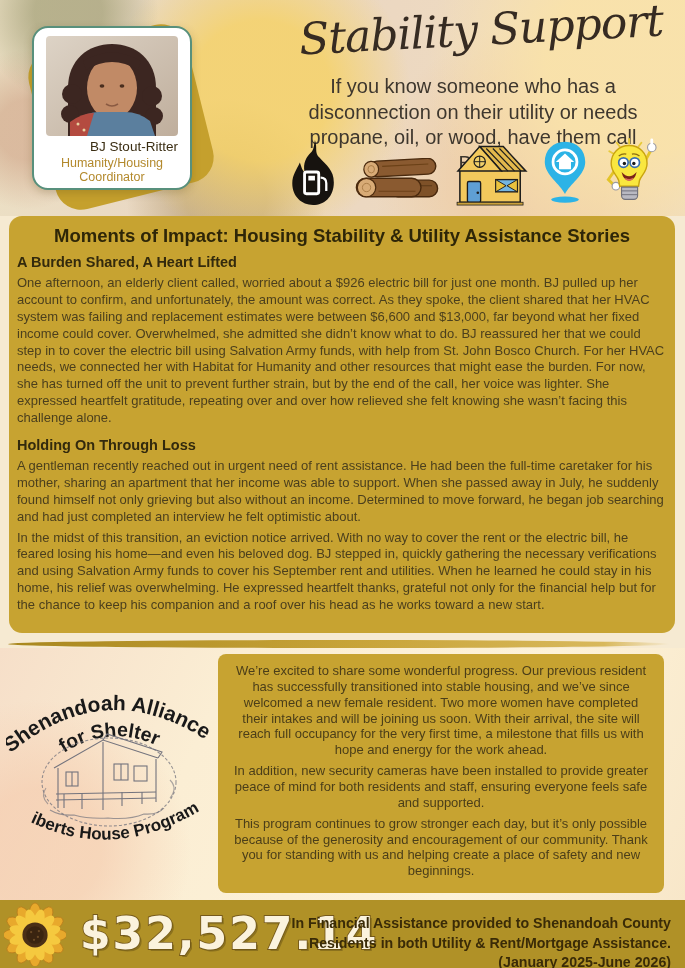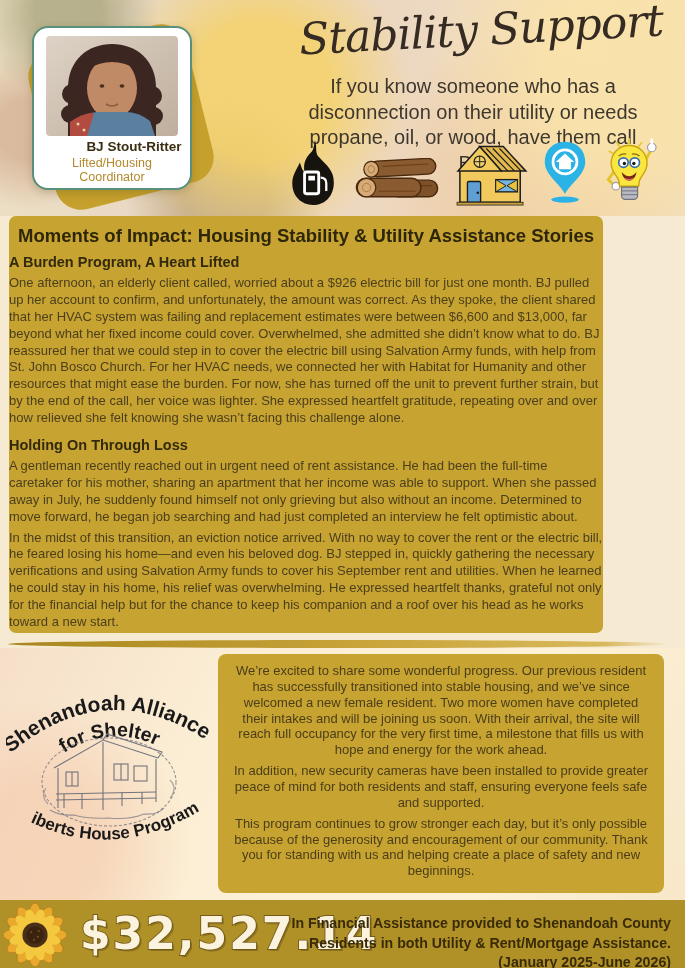--- a/index.html
+++ b/index.html
@@ -23,39 +23,39 @@
   .gold-square{
     position:absolute;left:18px;top:20px;width:162px;height:162px;border-radius:26px;
     background:#c5a02d;transform:rotate(-14deg);
   }
   .photo-card{
     position:absolute;left:10px;top:10px;width:156px;height:160px;background:#fff;
     border:2px solid #58907c;border-radius:16px;box-shadow:0 3px 8px rgba(90,70,20,.25);
     text-align:center;
   }
   .photo-frame{width:132px;height:100px;margin:8px auto 3px auto;border-radius:4px;overflow:hidden;}
-  .photo-name{font-size:13.5px;font-weight:bold;color:#3a2d12;line-height:1.15;padding-left:44px;}
+  .photo-name{font-size:13.5px;font-weight:normal;color:#3a2d12;line-height:1.15;padding-left:44px;}
   .photo-role{font-size:12.5px;color:#b3892c;line-height:1.12;width:120px;margin:1px auto 0;}
   .script-title{
     position:absolute;left:295px;top:4px;width:372px;text-align:center;
     font-family:"DejaVu Serif",serif;font-style:italic;font-size:44px;color:#362b22;
     transform:rotate(-3deg);letter-spacing:-1px;
   }
   .header-sub{
     position:absolute;left:303px;top:74px;width:340px;text-align:center;
     font-size:20px;line-height:1.28;color:#3e372e;
   }
   .icon-row{
     position:absolute;left:288px;top:138px;width:372px;height:72px;
     display:flex;justify-content:space-between;align-items:flex-end;
   }
   
   .story-box{
-    position:absolute;left:9px;top:216px;width:594px;height:417px;background:#c7a331;
-    border-radius:7px;padding:6px 0;box-sizing:border-box;overflow:hidden;
+    position:absolute;left:9px;top:216px;width:666px;height:417px;background:#c7a331;
+    border-radius:13px;padding:6px 8px;box-sizing:border-box;overflow:hidden;
   }
   .story-title{font-size:18.5px;font-weight:bold;text-align:center;color:#2e2608;margin:3px 0 7px 0;}
   .story-heading{font-size:14.5px;font-weight:bold;color:#332a0d;margin:10px 0 5px 0;}
   .story-heading.first{margin-top:2px;}
   .story-p{font-size:13px;line-height:1.3;color:#4b3f1d;margin:0 0 4px 0;}
   
   .divider{
     position:absolute;left:8px;top:640px;width:662px;height:8px;border-radius:50%;
     background:linear-gradient(to right,#a8871e,#c9a53a 55%,#d8b85c 90%,rgba(216,184,92,0));
   }
@@ -116,21 +116,21 @@
           <ellipse cx="56" cy="50" rx="2.4" ry="1.8" fill="#4a2e1f"></ellipse>
           <ellipse cx="76" cy="50" rx="2.4" ry="1.8" fill="#4a2e1f"></ellipse>
           <path d="M60 68q6 4 12 0" stroke="#8a5a42" stroke-width="1.6" fill="none"></path>
           <path d="M24 100l5-15q12-9 24-9h26q14 0 25 9l5 15z" fill="#5b7f9e"></path>
           <path d="M24 100v-14q12-9 24-9l-7 23z" fill="#b44b40"></path>
           <circle cx="32" cy="88" r="1.5" fill="#e8d2a0"></circle>
             <circle cx="38" cy="94" r="1.5" fill="#e8d2a0"></circle>
         </svg>
       </div>
       <div class="photo-name">BJ Stout-Ritter</div>
-      <div class="photo-role">Lifted/Housing Coordinator</div>
+      <div class="photo-role">Humanity/Housing Coordinator</div>
     </div>
   </div>
 
   <div class="script-title">Stability Support</div>
   <div class="header-sub">If you know someone who has a disconnection on their utility or needs propane, oil, or wood, have them call BJ.</div>
 
   <div class="icon-row">
 
     <span>
       <svg width="52" height="68" viewBox="0 0 52 72">
@@ -216,21 +216,21 @@
         <line x1="20" y1="56" x2="37" y2="56" stroke="#70707a" stroke-width="1"></line>
         <line x1="20" y1="60" x2="37" y2="60" stroke="#70707a" stroke-width="1"></line>
       </svg>
     </span>
   </div>
 </div>
 
 <div class="story-box">
   <div class="story-title">Moments of Impact: Housing Stability &amp; Utility Assistance Stories</div>
 
-  <div class="story-heading first">A Burden Program, A Heart Lifted</div>
+  <div class="story-heading first">A Burden Shared, A Heart Lifted</div>
   <p class="story-p">One afternoon, an elderly client called, worried about a $926 electric bill for just one month. BJ pulled up her account to confirm, and unfortunately, the amount was correct. As they spoke, the client shared that her HVAC system was failing and replacement estimates were between $6,600 and $13,000, far beyond what her fixed income could cover. Overwhelmed, she admitted she didn’t know what to do. BJ reassured her that we could step in to cover the electric bill using Salvation Army funds, with help from St. John Bosco Church. For her HVAC needs, we connected her with Habitat for Humanity and other resources that might ease the burden. For now, she has turned off the unit to prevent further strain, but by the end of the call, her voice was lighter. She expressed heartfelt gratitude, repeating over and over how relieved she felt knowing she wasn’t facing this challenge alone.</p>
 
   <div class="story-heading">Holding On Through Loss</div>
   <p class="story-p">A gentleman recently reached out in urgent need of rent assistance. He had been the full-time caretaker for his mother, sharing an apartment that her income was able to support. When she passed away in July, he suddenly found himself not only grieving but also without an income. Determined to move forward, he began job searching and had just completed an interview he felt optimistic about.</p>
   <p class="story-p">In the midst of this transition, an eviction notice arrived. With no way to cover the rent or the electric bill, he feared losing his home—and even his beloved dog. BJ stepped in, quickly gathering the necessary verifications and using Salvation Army funds to cover his September rent and utilities. When he learned he could stay in his home, his relief was overwhelming. He expressed heartfelt thanks, grateful not only for the financial help but for the chance to keep his companion and a roof over his head as he works toward a new start.</p>
 </div>
 
 <div class="divider"></div>
 
 <div class="lower">

